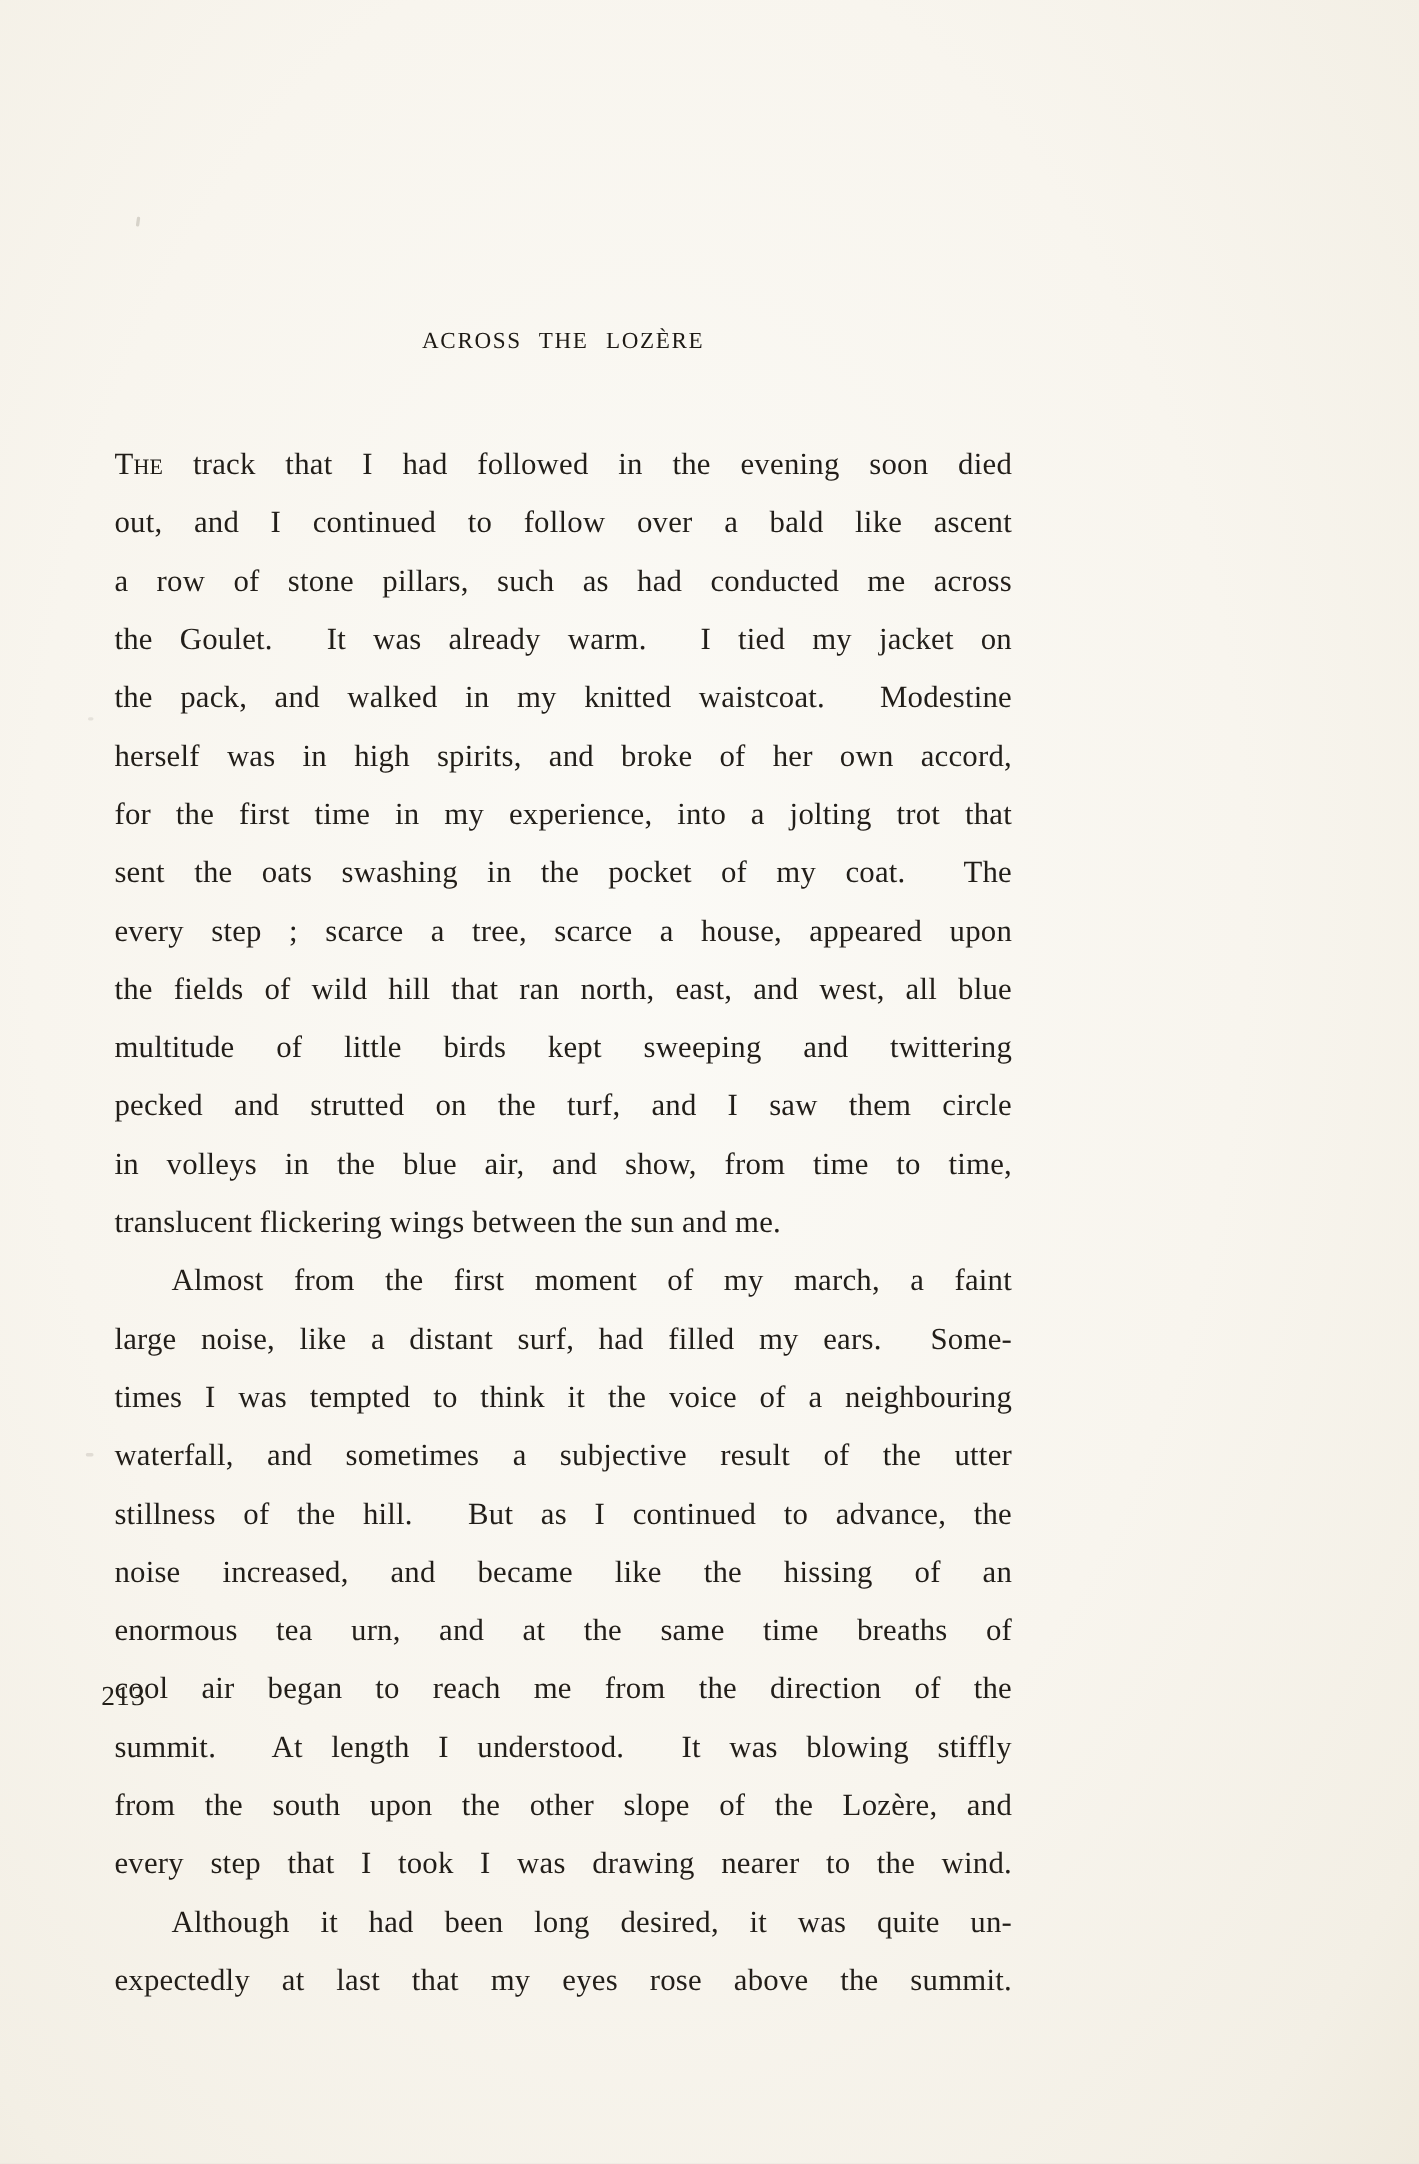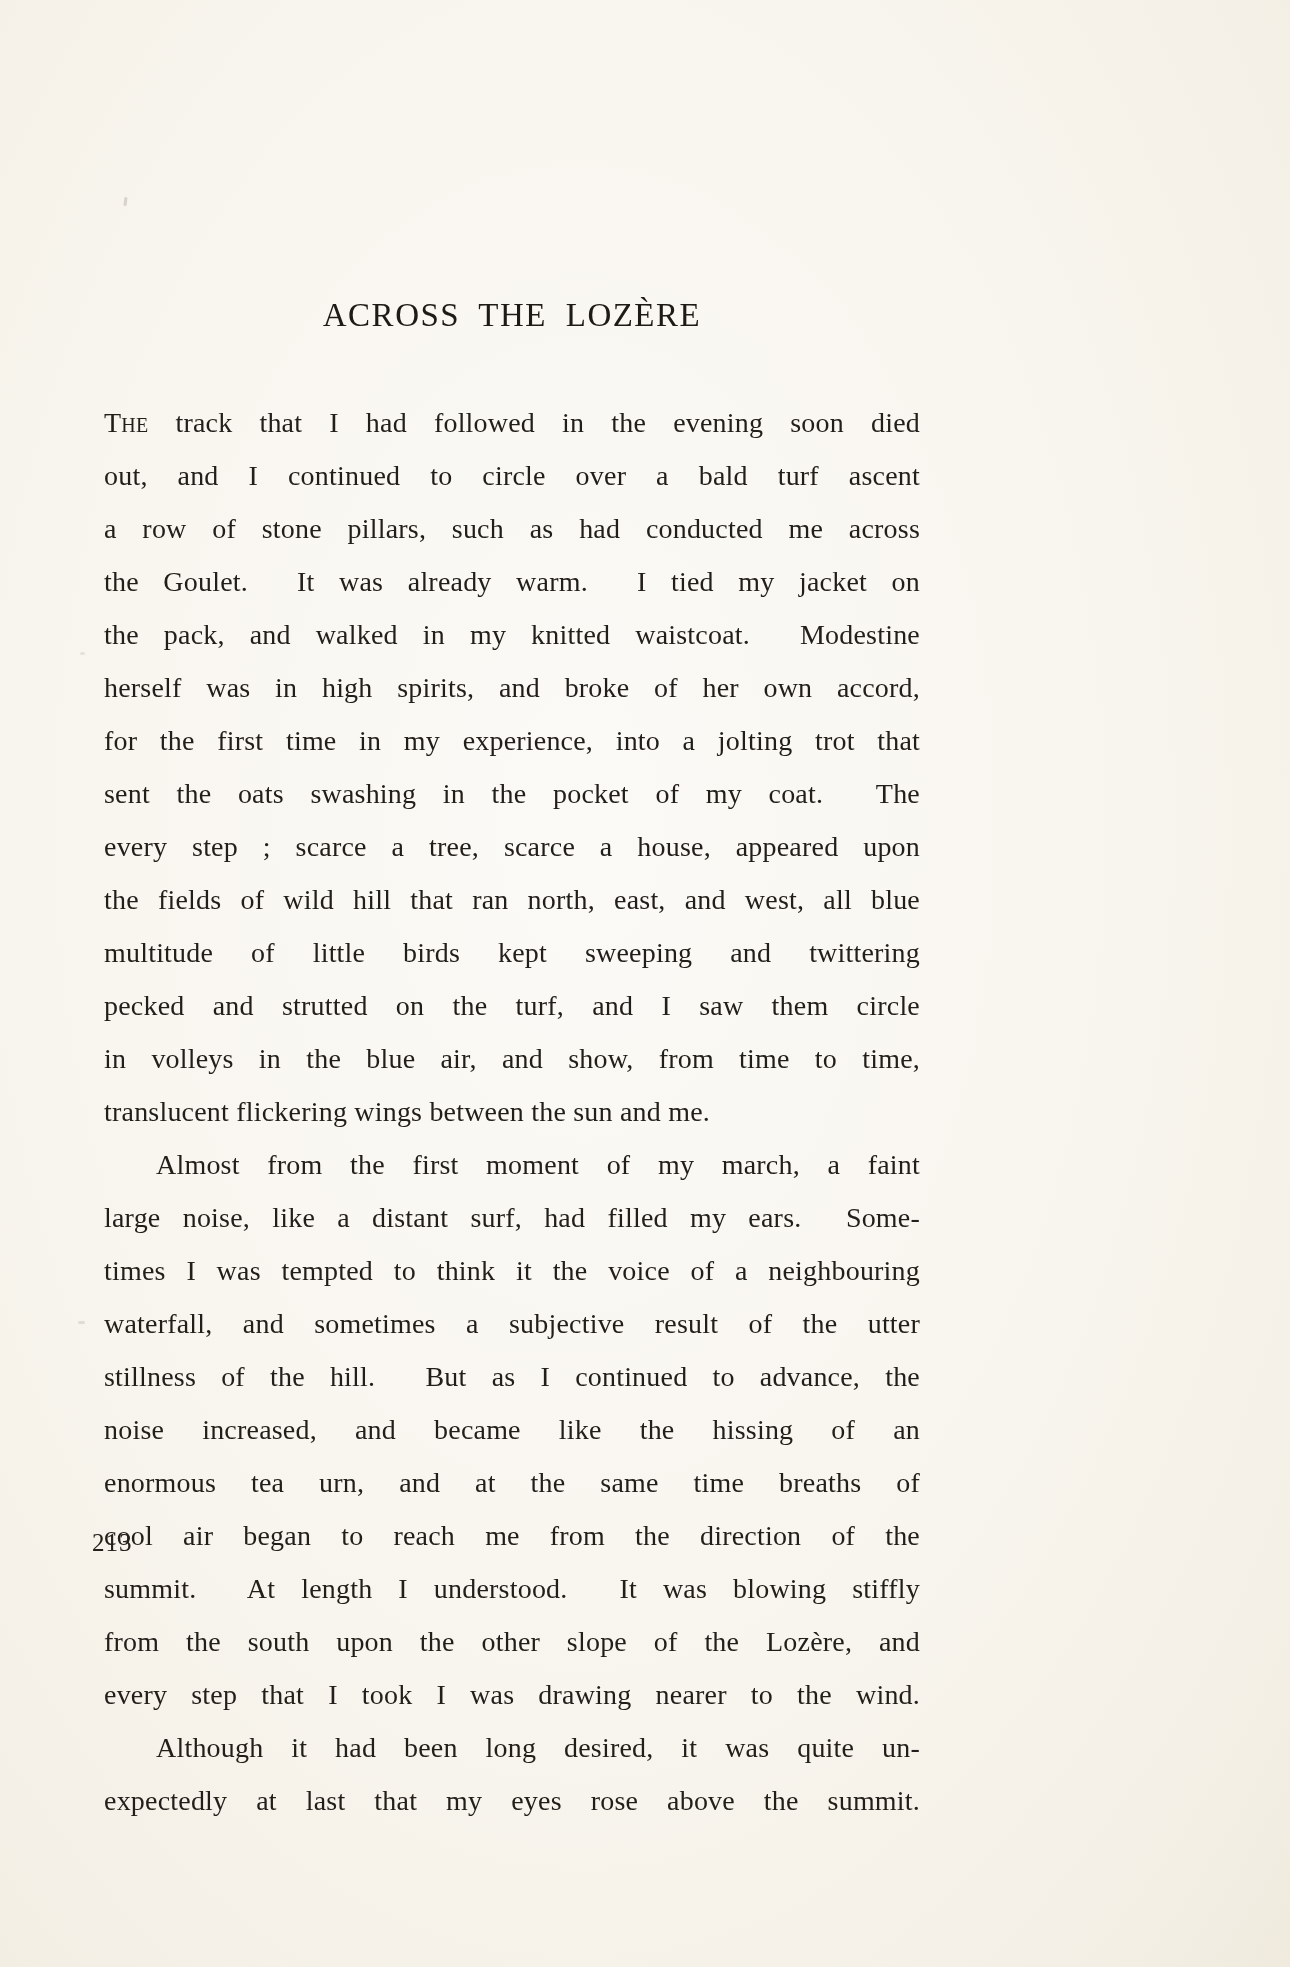--- a/index.html
+++ b/index.html
@@ -17,21 +17,21 @@
     color: #221e19;
     overflow: hidden;
   }
   .title {
     position: absolute;
     top: 297px;
     left: 88px;
     width: 848px;
     margin: 0;
     text-align: center;
-    font-size: 33px;
+    font-size: 21px;
     font-weight: normal;
     letter-spacing: 1.5px;
     word-spacing: 9px;
     color: #1e1a15;
   }
   .textblock {
     position: absolute;
     top: 388px;
     left: 88px;
     width: 848px;
@@ -86,21 +86,21 @@
 
   <span class="artifact a1"></span>
   <span class="artifact a2"></span>
   <span class="artifact a3"></span>
 
   <h1 class="title">ACROSS THE LOZÈRE</h1>
 
   <div class="textblock">
 
     <p class="line jline"><span class="lead">The</span><span> track that I had followed in the evening soon died</span></p>
-    <p class="line jline">out, and I continued to circle over a bald turf ascent</p>
+    <p class="line jline">out, and I continued to follow over a bald like ascent</p>
     <p class="line jline">a row of stone pillars, such as had conducted me across</p>
     <p class="line jline">the Goulet.&nbsp; It was already warm.&nbsp; I tied my jacket on</p>
     <p class="line jline">the pack, and walked in my knitted waistcoat.&nbsp; Modestine</p>
     <p class="line jline">herself was in high spirits, and broke of her own accord,</p>
     <p class="line jline">for the first time in my experience, into a jolting trot that</p>
     <p class="line jline">sent the oats swashing in the pocket of my coat.&nbsp; The</p>
     <p class="line jline">every step&nbsp;; scarce a tree, scarce a house, appeared upon</p>
     <p class="line jline">the fields of wild hill that ran north, east, and west, all blue</p>
     <p class="line jline">multitude of little birds kept sweeping and twittering</p>
     <p class="line jline">pecked and strutted on the turf, and I saw them circle</p>

